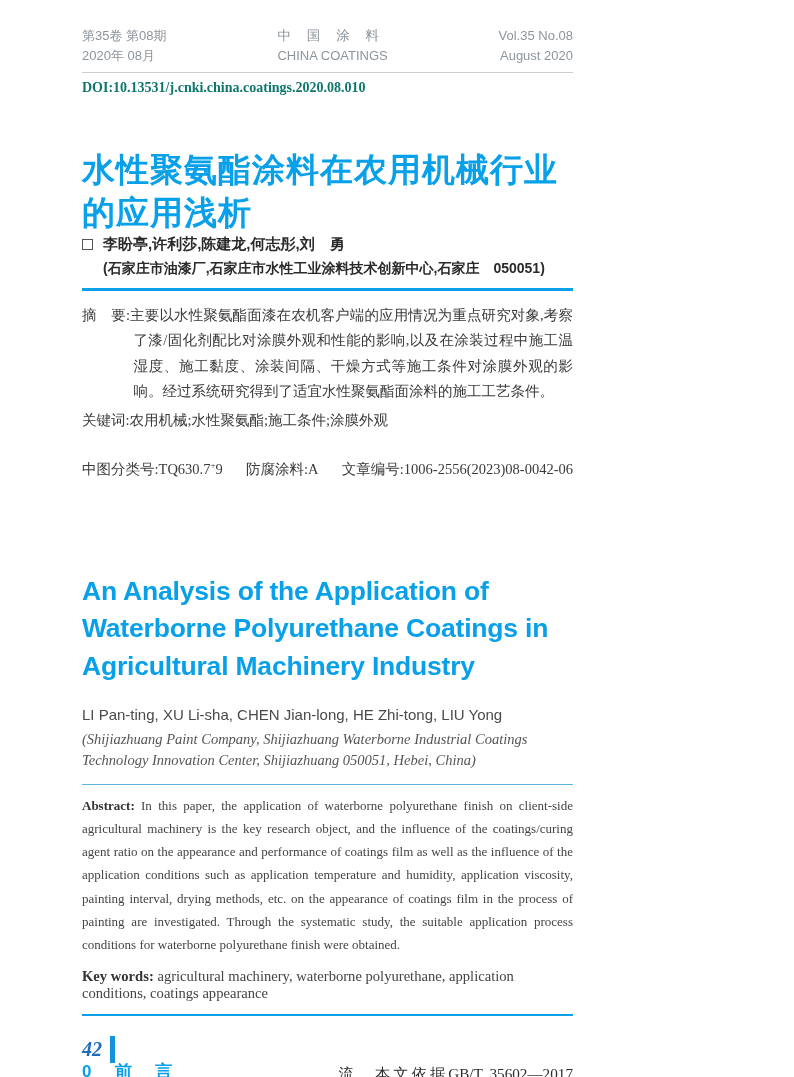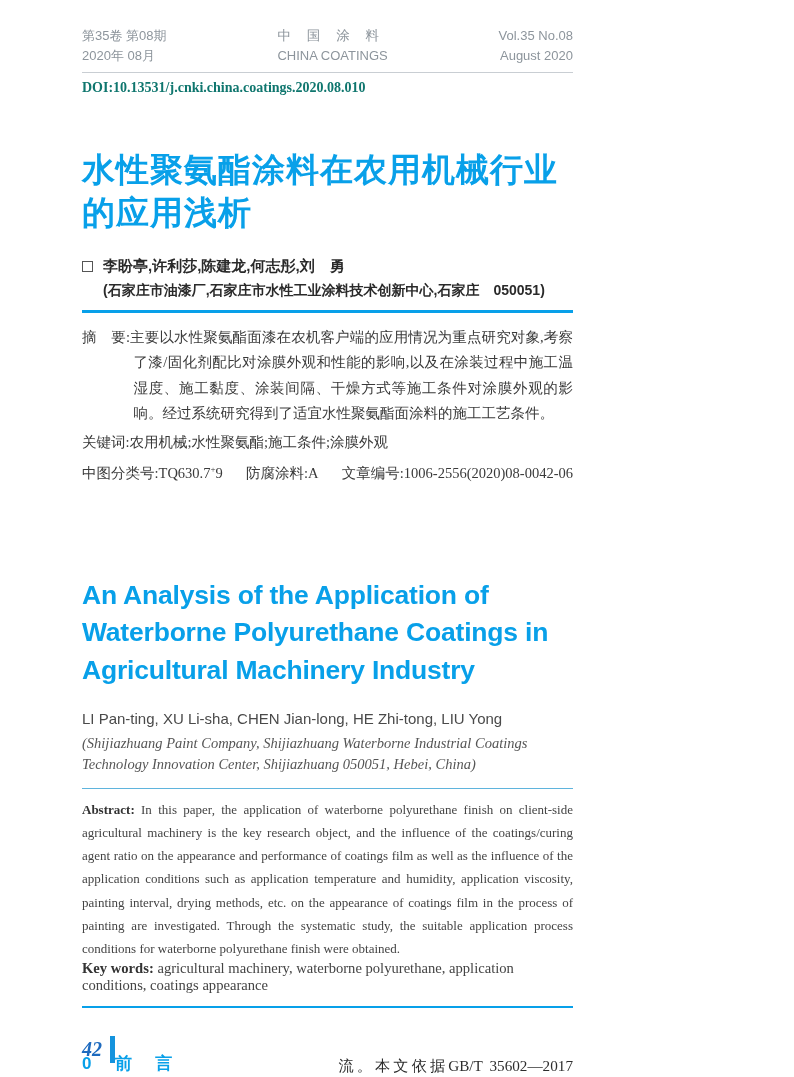--- a/index.html
+++ b/index.html
@@ -26,49 +26,49 @@
   .jheader-rule { border: 0; border-top: 1px solid #c9ced3; margin: 0 0 7px 0; }
   .doi { font-family: "Liberation Serif", serif; font-weight: 700; color: #0f766e; font-size: 14px; }
 
   
   .title-zh {
     margin-top: 52px;
     color: #08a0e9;
     font-size: 33px; font-weight: 800; line-height: 1.32;
     letter-spacing: 1px;
   }
-  .authors-zh { margin-top: 22px; font-size: 15px; font-weight: 700; color: #2a2a2a;
+  .authors-zh { font-size: 15px; font-weight: 700; color: #2a2a2a;
     display: flex; align-items: center; }
   .author-marker { display: inline-block; width: 11px; height: 11px; border: 1.5px solid #555;
     margin-right: 10px; flex: 0 0 auto; }
   .affil-zh { margin-top: 6px; margin-left: 21px; font-size: 14px; font-weight: 700; color: #2a2a2a; }
   .rule-blue-thick { border: 0; border-top: 3px solid #08a0e9; margin: 10px 0 12px 0; }
 
   
   .abs-zh-wrap { font-family: "Liberation Serif", serif; color: #3a3a3a; font-size: 14.5px; line-height: 1.75; }
   .abs-zh { padding-left: 3.55em; text-indent: -3.55em; text-align: justify; }
   .kw-zh { margin-top: 4px; }
-  .meta-row { display: flex; justify-content: space-between; margin-top: 8px;
+  .meta-row { display: flex; justify-content: space-between; margin-top: 26px;
     font-family: "Liberation Serif", serif; font-size: 14.5px; color: #3a3a3a; }
   sup { font-size: 0.62em; vertical-align: super; }
 
   
   .title-en {
     margin-top: 94px;
     color: #08a0e9; font-size: 26.5px; font-weight: 800; line-height: 1.42;
     letter-spacing: -0.2px;
   }
   .authors-en { margin-top: 20px; font-size: 15px; color: #4a4a4a; }
   .affil-en { margin-top: 6px; font-family: "Liberation Serif", serif; font-style: italic;
     font-size: 14.5px; color: #555; line-height: 1.5; }
   .rule-blue-thin { border: 0; border-top: 1px solid #5fb4dd; margin: 12px 0 0 0; }
   .abs-en { margin-top: 9px; font-family: "Liberation Serif", serif; font-size: 13px;
     color: #444; line-height: 1.78; text-align: justify; }
   .abs-en .lbl, .kw-en .lbl { font-weight: 700; color: #333; }
-  .kw-en { margin-top: 0; font-family: "Liberation Serif", serif; font-size: 14.6px; color: #444; }
+  .kw-en { margin-top: 12px; font-family: "Liberation Serif", serif; font-size: 14.6px; color: #444; }
   .rule-blue-med { border: 0; border-top: 2px solid #08a0e9; margin: 12px 0 0 0; }
 
   
   .body-cols { display: flex; gap: 22px; margin-top: 44px; }
   .bcol { width: 304px; }
   .sec-head { color: #08a0e9; font-size: 17px; font-weight: 700; letter-spacing: 0.55em; margin-bottom: 10px; }
   .para { font-family: "Liberation Serif", serif; font-size: 15.2px; color: #2d2d2d;
     line-height: 1.83; text-align: justify; }
   .indent2 { text-indent: 2em; }
 
@@ -117,21 +117,21 @@
   <div class="affil-zh">(石家庄市油漆厂,石家庄市水性工业涂料技术创新中心,石家庄　050051)</div>
   <hr class="rule-blue-thick">
 
   <div class="abs-zh-wrap">
     <p class="abs-zh"><span class="lbl">摘　要:</span><span>主要以水性聚氨酯面漆在农机客户端的应用情况为重点研究对象,考察了漆/固化剂配比对涂膜外观和性能的影响,以及在涂装过程中施工温湿度、施工黏度、涂装间隔、干燥方式等施工条件对涂膜外观的影响。经过系统研究得到了适宜水性聚氨酯面涂料的施工工艺条件。</span></p>
     <p class="kw-zh">关键词:农用机械;水性聚氨酯;施工条件;涂膜外观</p>
   </div>
   <div class="meta-row">
     <span><span>中图分类号:TQ630.7</span><sup>+</sup><span>9</span></span>
     <span>防腐涂料:A</span>
-    <span>文章编号:1006-2556(2020)08-0042-06</span>
+    <span>文章编号:1006-2556(2023)08-0042-06</span>
   </div>
 
   <h2 class="title-en">An Analysis of the Application of Waterborne Polyurethane Coatings in Agricultural Machinery Industry</h2>
   <div class="authors-en">LI Pan-ting, XU Li-sha, CHEN Jian-long, HE Zhi-tong, LIU Yong</div>
   <div class="affil-en">(Shijiazhuang Paint Company, Shijiazhuang Waterborne Industrial Coatings Technology Innovation Center, Shijiazhuang 050051, Hebei, China)</div>
   <hr class="rule-blue-thin">
   <p class="abs-en"><span class="lbl">Abstract:</span><span> In this paper, the application of waterborne polyurethane finish on client-side agricultural machinery is the key research object, and the influence of the coatings/curing agent ratio on the appearance and performance of coatings film as well as the influence of the application conditions such as application temperature and humidity, application viscosity, painting interval, drying methods, etc. on the appearance of coatings film in the process of painting are investigated. Through the systematic study, the suitable application process conditions for waterborne polyurethane finish were obtained.</span></p>
   <p class="kw-en"><span class="lbl">Key words:</span><span> agricultural machinery, waterborne polyurethane, application conditions, coatings appearance</span></p>
   <hr class="rule-blue-med">
 

